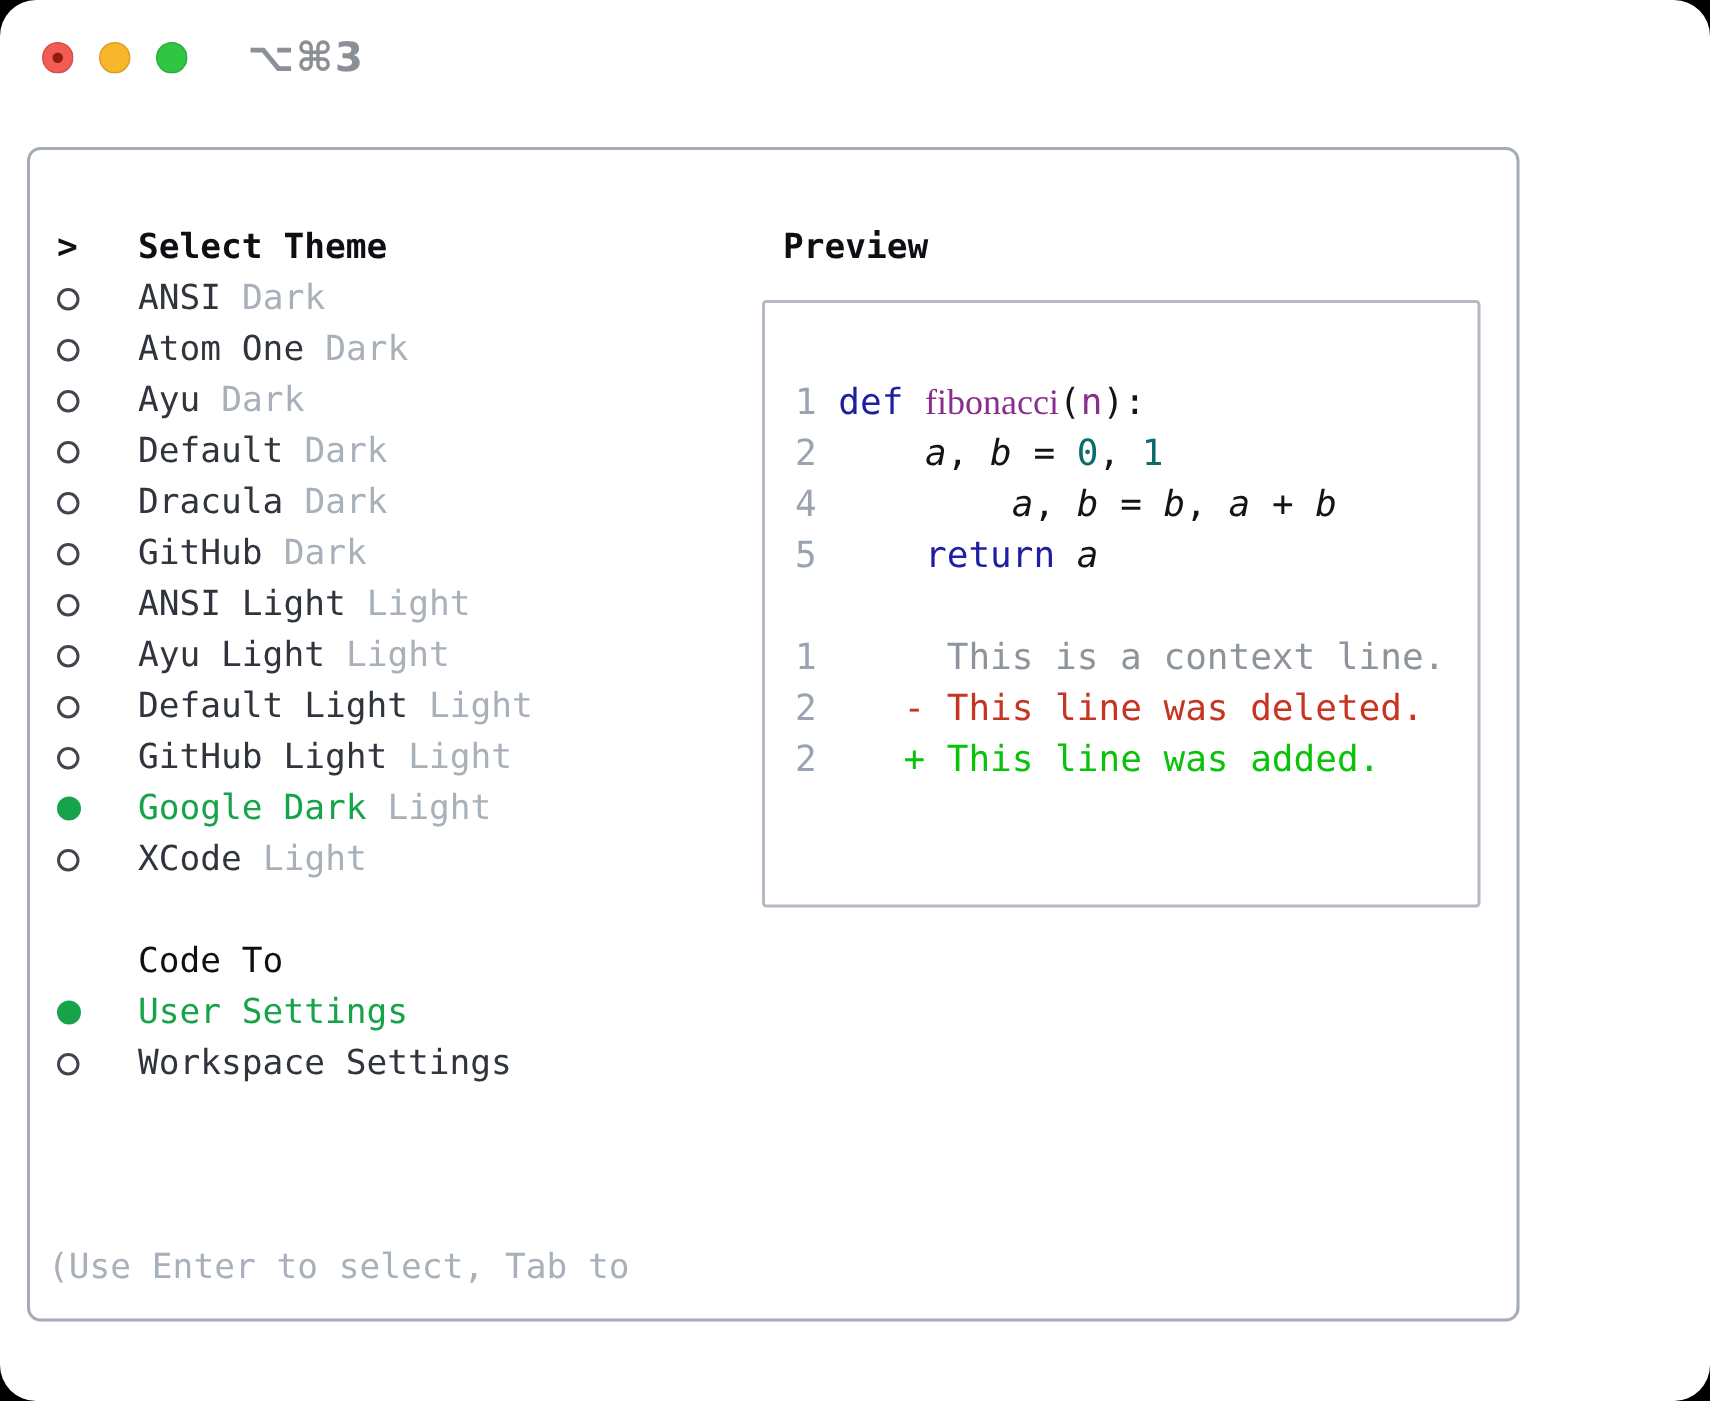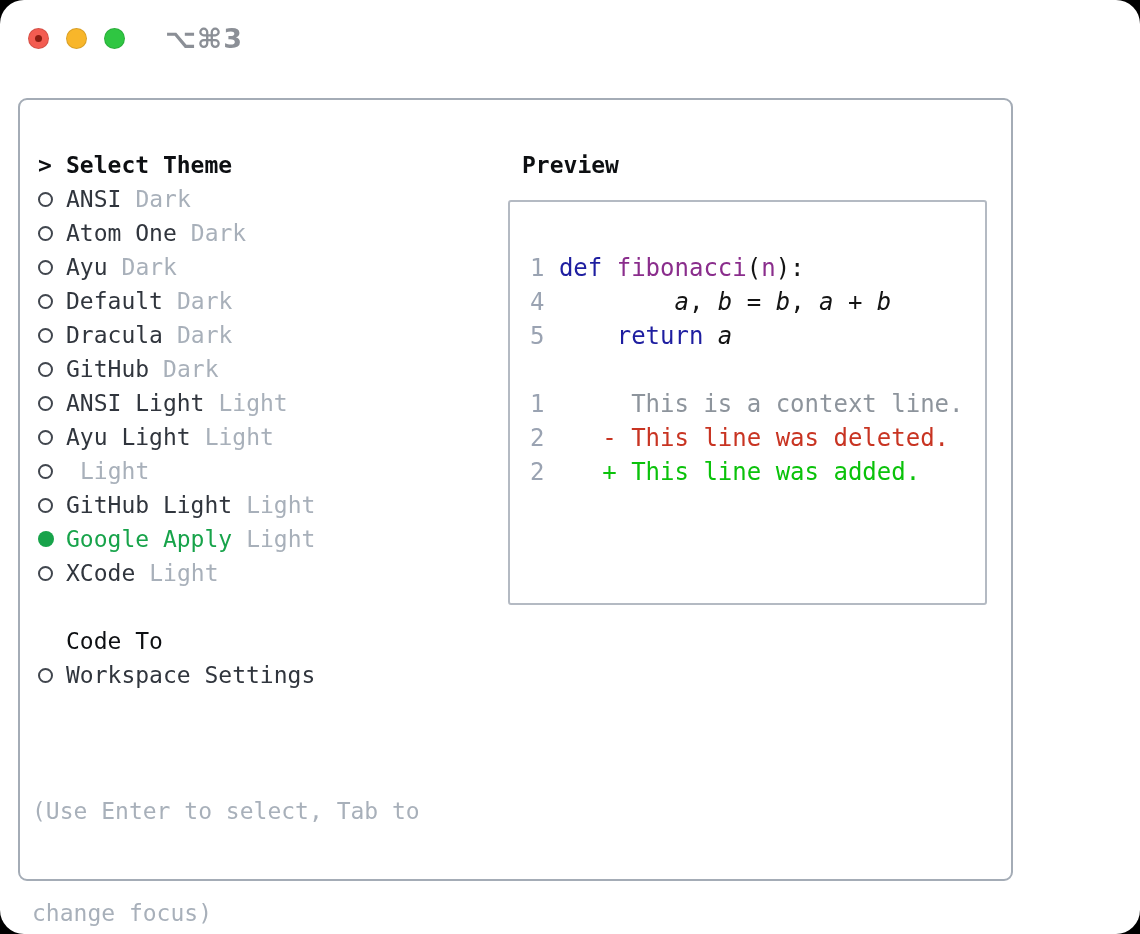--- a/index.html
+++ b/index.html
@@ -31,39 +31,39 @@
     border:2px solid var(--panel-border);border-radius:9px;background:#fff;
   }
   
   .left-col{position:absolute;left:18px;top:48px;}
   .row{display:flex;align-items:center;height:34px;white-space:pre;}
   .prefix{display:inline-flex;align-items:center;width:28px;flex:0 0 28px;}
   .chevron{font-weight:bold;color:var(--title-black);font-size:23px;}
   .radio{width:15px;height:15px;border-radius:50%;box-sizing:border-box;
     border:2.5px solid var(--radio-ring);background:transparent;}
   .row.selected .radio{border:none;background:var(--accent-green);width:16px;height:16px;}
-  .lbl{font-size:23px;color:var(--text-dark);}
+  .lbl{font-size:23px;color:var(--text-dark);margin-left:26px;}
   .row.selected .lbl{color:var(--accent-green);}
   .lbl-bold{font-weight:bold;color:var(--title-black);}
   .lbl-strong{color:var(--title-black);}
   .tag{font-size:23px;color:var(--muted-gray);margin-left:14px;}
   .spacer{height:34px;}
   .help{margin-left:-6px;margin-top:0;color:var(--muted-gray);font-size:23px;line-height:34px;white-space:pre;}
   
   .preview-head{position:absolute;left:502px;top:48px;height:34px;line-height:34px;
     font-size:23px;font-weight:bold;color:var(--title-black);}
   .preview-box{
     position:absolute;left:488px;top:100px;width:479px;height:405px;box-sizing:border-box;
     border:2px solid var(--preview-border);border-radius:3px;background:#fff;overflow:hidden;
   }
   .code{padding:49px 0 0 20px;font-size:24px;line-height:34px;}
   .code-line{white-space:pre;height:34px;}
   .seg-ln{color:var(--line-number);}
   .seg-kw{color:var(--keyword-blue);}
-  .seg-fn{color:var(--function-purple);}
+  .seg-fn{color:var(--function-purple);font-family:Liberation Serif, serif;}
   .seg-pm{color:var(--function-purple);}
   .seg-tx{color:var(--code-black);}
   .seg-var{color:var(--code-black);font-style:italic;}
   .seg-num{color:var(--number-teal);}
   .seg-ctx{color:var(--context-gray);}
   .seg-del{color:var(--diff-del);}
   .seg-add{color:var(--diff-add);text-align:right;}
 </style>
 </head>
 <body>
@@ -123,67 +123,74 @@
     <span class="lbl">ANSI Light</span>
     <span class="tag">Light</span>
   </div>
           <div class="row">
     <span class="prefix"><span class="radio"></span></span>
     <span class="lbl">Ayu Light</span>
     <span class="tag">Light</span>
   </div>
           <div class="row">
     <span class="prefix"><span class="radio"></span></span>
+    <span class="lbl">Default Light</span>
     <span class="tag">Light</span>
   </div>
           <div class="row">
     <span class="prefix"><span class="radio"></span></span>
     <span class="lbl">GitHub Light</span>
     <span class="tag">Light</span>
   </div>
           <div class="row selected">
     <span class="prefix"><span class="radio"></span></span>
-    <span class="lbl">Google Apply</span>
+    <span class="lbl">Google Dark</span>
     <span class="tag">Light</span>
   </div>
           <div class="row">
     <span class="prefix"><span class="radio"></span></span>
     <span class="lbl">XCode</span>
     <span class="tag">Light</span>
   </div>
         </div>
 
       <div class="spacer"></div>
 
       <div class="row">
         <span class="prefix"></span>
         <span class="lbl lbl-strong">Code To</span>
       </div>
 
       <div>
+          <div class="row selected">
+    <span class="prefix"><span class="radio"></span></span>
+    <span class="lbl">User Settings</span>
+    
+  </div>
           <div class="row">
     <span class="prefix"><span class="radio"></span></span>
     <span class="lbl">Workspace Settings</span>
     
   </div>
         </div>
 
       <div class="spacer"></div>
 
       <div class="help">
         <div>(Use Enter to select, Tab to</div>
         <div>change focus)</div>
       </div>
     </div>
 
     <div class="preview-head">Preview</div>
 
     <div class="preview-box">
       <div class="code">
           <div class="code-line"><span class="seg-ln">1 </span><span class="seg-kw">def</span><span class="seg-tx"> </span><span class="seg-fn">fibonacci</span><span class="seg-tx">(</span><span class="seg-pm">n</span><span class="seg-tx">):</span></div>
+          <div class="code-line"><span class="seg-ln">2 </span><span class="seg-tx">    </span><span class="seg-var">a</span><span class="seg-tx">, </span><span class="seg-var">b</span><span class="seg-tx"> = </span><span class="seg-num">0</span><span class="seg-tx">, </span><span class="seg-num">1</span></div>
           <div class="code-line"><span class="seg-ln">4 </span><span class="seg-tx">        </span><span class="seg-var">a</span><span class="seg-tx">, </span><span class="seg-var">b</span><span class="seg-tx"> = </span><span class="seg-var">b</span><span class="seg-tx">, </span><span class="seg-var">a</span><span class="seg-tx"> + </span><span class="seg-var">b</span></div>
           <div class="code-line"><span class="seg-ln">5 </span><span class="seg-tx">    </span><span class="seg-kw">return</span><span class="seg-tx"> </span><span class="seg-var">a</span></div>
           <div class="code-line"> </div>
           <div class="code-line"><span class="seg-ln">1 </span><span class="seg-ctx">     This is a context line.</span></div>
           <div class="code-line"><span class="seg-ln">2 </span><span class="seg-tx">   </span><span class="seg-del">- This line was deleted.</span></div>
           <div class="code-line"><span class="seg-ln">2 </span><span class="seg-tx">   </span><span class="seg-add">+ This line was added.</span></div>
         </div>
     </div>
 
   </div>

